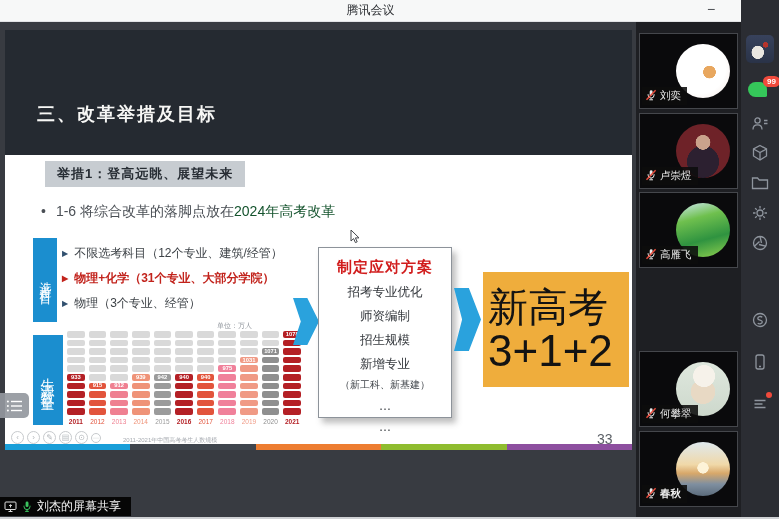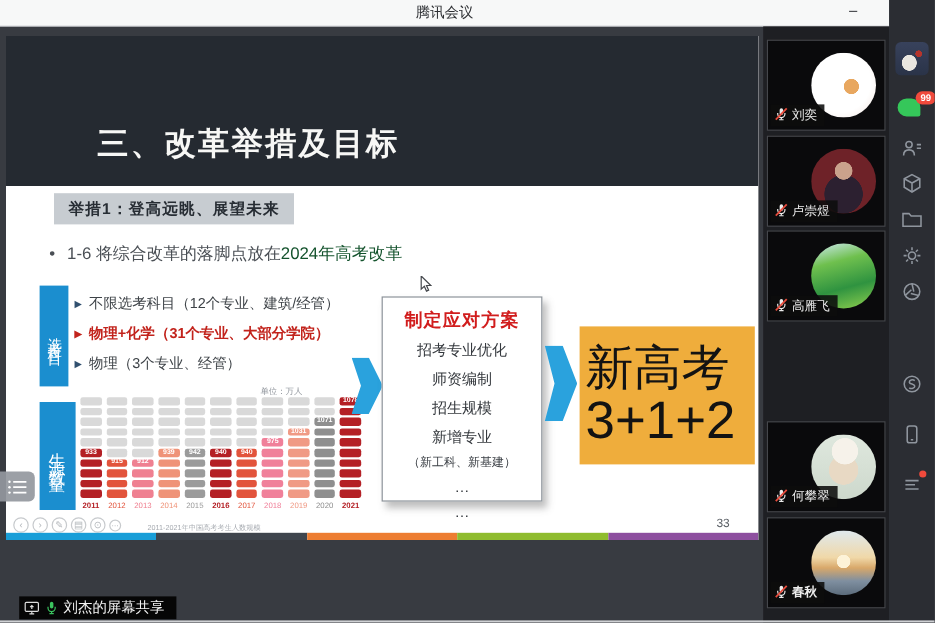--- a/index.html
+++ b/index.html
@@ -13,21 +13,21 @@
               display:flex; align-items:center; justify-content:center; }
   .titlebar .title { font-size:12px; color:#2e3034; }
   .btn-min { position:absolute; right:16px; top:0; width:28px; height:21px;
              text-align:center; line-height:19px; color:#4d4f54; font-size:14px; }
 
   
   .slide { position:absolute; left:5px; top:30px; width:627px; height:420px;
            background:#ffffff; overflow:hidden; }
   .slide-header { position:absolute; top:0; left:0; right:0; height:125px; background:#252a31; }
   .slide-title { position:absolute; left:32px; top:72px; font-family:"DejaVu Serif",serif;
-                 font-weight:bold; font-size:26px; color:#f7f7f5; letter-spacing:2px;margin-left:44px; }
+                 font-weight:bold; font-size:18px; color:#f7f7f5; letter-spacing:2px; }
   .section-box { position:absolute; left:40px; top:131px; background:#c7ccd1; color:#272d34;
                  font-size:13px; font-weight:bold; padding:4px 12px; letter-spacing:1px; }
   .bullet-line { position:absolute; left:36px; top:173px; font-size:14px; color:#4a4f55; }
   .bullet-line .mark { margin-right:10px; }
   .bullet-line .hl { color:#14532d; }
 
   .vlabel { position:absolute; background:#1b8ecf; color:#fff; display:flex;
             align-items:center; justify-content:center; writing-mode:vertical-rl;
             text-align:center; }
   .vlabel.subject { left:28px; top:208px; width:24px; height:84px; font-size:12px; letter-spacing:4px; }
@@ -63,21 +63,21 @@
                 background:#efad3c; color:#131313; display:flex; flex-direction:column;
                 justify-content:center; padding-left:5px; }
   .r1 { font-size:40px; line-height:1.08; }
   .r2 { font-size:44px; line-height:1.0; }
 
   .footer-controls { position:absolute; left:6px; top:401px; display:flex; gap:3px; align-items:center; }
   .fc { width:13px; height:13px; border:1px solid #c7cacd; border-radius:50%; color:#b5b9bd;
         font-size:8px; display:flex; align-items:center; justify-content:center; background:#fff; }
   .fc.more { width:10px; height:10px; font-size:6px; }
   .caption { position:absolute; left:118px; top:406px; font-size:6px; color:#a7abb1; }
-  .pagenum { position:absolute; left:592px; top:401px; font-size:10px; color:#5b6066; }
+  .pagenum { position:absolute; left:592px; top:401px; font-size:14px; color:#5b6066; }
   .stripe { position:absolute; left:0; bottom:0; width:100%; height:6px; display:flex; }
   .stripe span { flex:1; }
 
   .cursor { position:absolute; left:350px; top:230px; }
 
   .handle { position:absolute; left:0; top:393px; width:29px; height:25px;
             background:rgba(148,152,158,.92); border-radius:0 5px 5px 0;
             display:flex; align-items:center; justify-content:center; }
 
   
@@ -116,21 +116,21 @@
   .chat-badge { position:absolute; right:-8px; top:-4px; background:#f04a3c; color:#fff;
                 font-size:8px; font-weight:bold; padding:1px 4px; border-radius:8px; }
   .d-contacts { top:114px; } .d-cube { top:143px; } .d-folder { top:173px; }
   .d-flower { top:203px; } .d-aperture { top:233px; } .d-spiral { top:310px; }
   .d-phone { top:352px; } .d-menu { top:394px; width:20px; height:20px; }
   .dock svg { display:block; }
   .red-dot { position:absolute; right:-2px; top:-2px; width:6px; height:6px;
              border-radius:50%; background:#f04a3c; }
 
   
-  .banner { position:absolute; left:16px; top:497px; height:19px; background:#060606;
+  .banner { position:absolute; left:0; top:497px; height:19px; background:#060606;
             display:flex; align-items:center; gap:4px; padding:0 10px 0 4px; }
   .banner .txt { font-size:12px; color:#f4f4f4; }
   .bottom-edge { position:absolute; left:0; bottom:0; width:779px; height:2px; background:#cfd1d4; }
 </style>
 </head>
 <body>
 
 <div class="page">
 
   <div class="titlebar">

